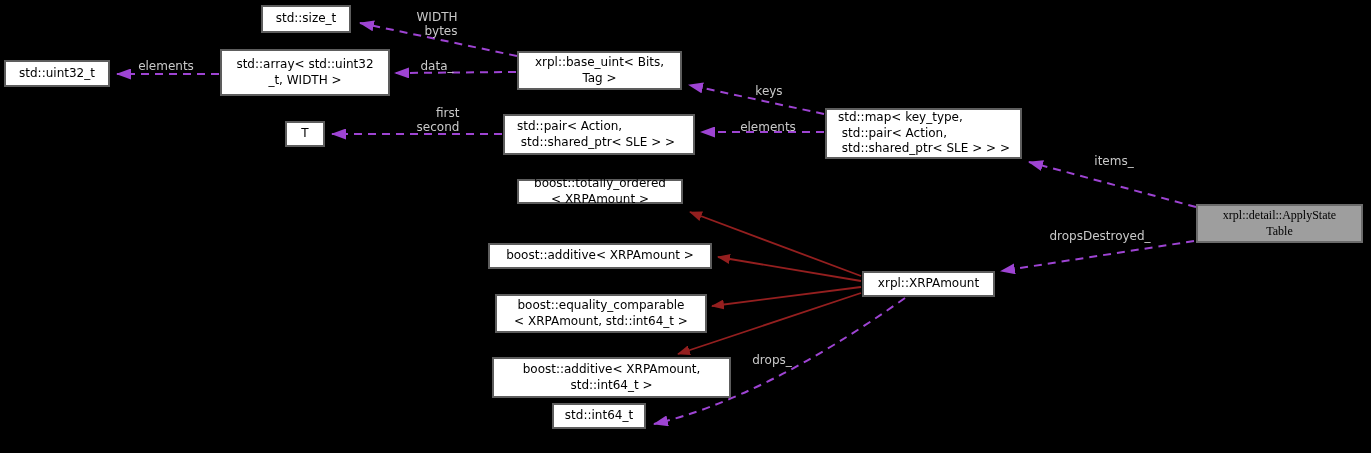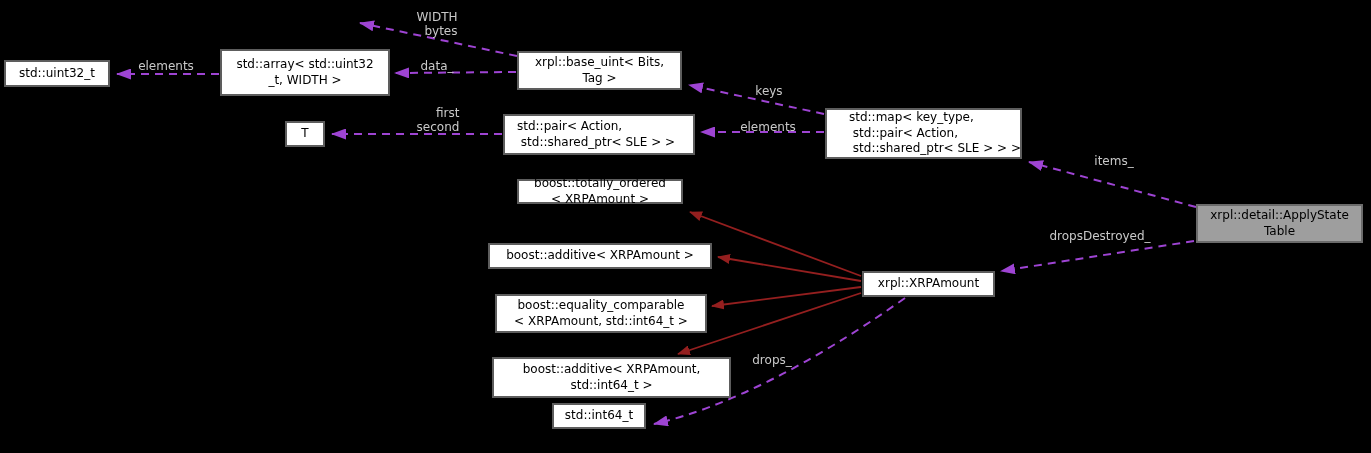--- a/index.html
+++ b/index.html
@@ -16,22 +16,22 @@
   #edge-layer{position:absolute;left:0;top:0;width:1371px;height:453px;}
   .edge-usage{stroke:var(--edge-usage);stroke-width:2;fill:none;stroke-dasharray:8 6;}
   .edge-inherit{stroke:var(--edge-inherit);stroke-width:1.8;fill:none;}
   .node{
     position:absolute; box-sizing:border-box;
     background:var(--node-fill); border:2px solid var(--node-border);
     color:var(--node-text); font-size:12px; line-height:1.28;
     display:flex; align-items:center; justify-content:center;
     white-space:pre; text-align:center;
   }
-  .node.left{justify-content:flex-start; text-align:left; padding-left:22px;}
-  .node.highlight{background:var(--highlight-fill); border-color:var(--highlight-border);}
+  .node.left{justify-content:flex-start; text-align:left; padding-left:11px;}
+  .node.highlight{background:var(--highlight-fill); border-color:var(--highlight-border);font-family:Liberation Serif, serif;}
   .elabel{
     position:absolute; transform:translate(-50%,-50%);
     color:var(--label-color); font-size:12px; line-height:1.17;
     white-space:pre; text-align:right; pointer-events:none;
   }
 </style>
 </head>
 <body>
 
 <div id="diagram">
@@ -55,20 +55,21 @@
     <path class="edge-usage" d="M1196,207 L1029,162" marker-end="url(#arrow-usage)"></path>
     <path class="edge-usage" d="M1194,241 L1001,271" marker-end="url(#arrow-usage)"></path>
     <path class="edge-usage" d="M905,298 Q762,399 654,424" marker-end="url(#arrow-usage)"></path>
 
     <path class="edge-inherit" d="M861,276 L690,212" marker-end="url(#arrow-inherit)"></path>
     <path class="edge-inherit" d="M861,281 L718,257" marker-end="url(#arrow-inherit)"></path>
     <path class="edge-inherit" d="M861,287 L712,306" marker-end="url(#arrow-inherit)"></path>
     <path class="edge-inherit" d="M861,293 L678,354" marker-end="url(#arrow-inherit)"></path>
   </svg>
 
+  <div class="node" style="left:261px;top:5px;width:90px;height:28px">std::size_t</div>
 
   <div class="node" style="left:4px;top:60px;width:106px;height:27px">std::uint32_t</div>
 
   <div class="node" style="left:220px;top:49px;width:170px;height:47px">std::array&lt; std::uint32
 _t, WIDTH &gt;</div>
 
   <div class="node" style="left:285px;top:121px;width:40px;height:26px">T</div>
 
   <div class="node" style="left:517px;top:51px;width:165px;height:39px">xrpl::base_uint&lt; Bits,
 Tag &gt;</div>

